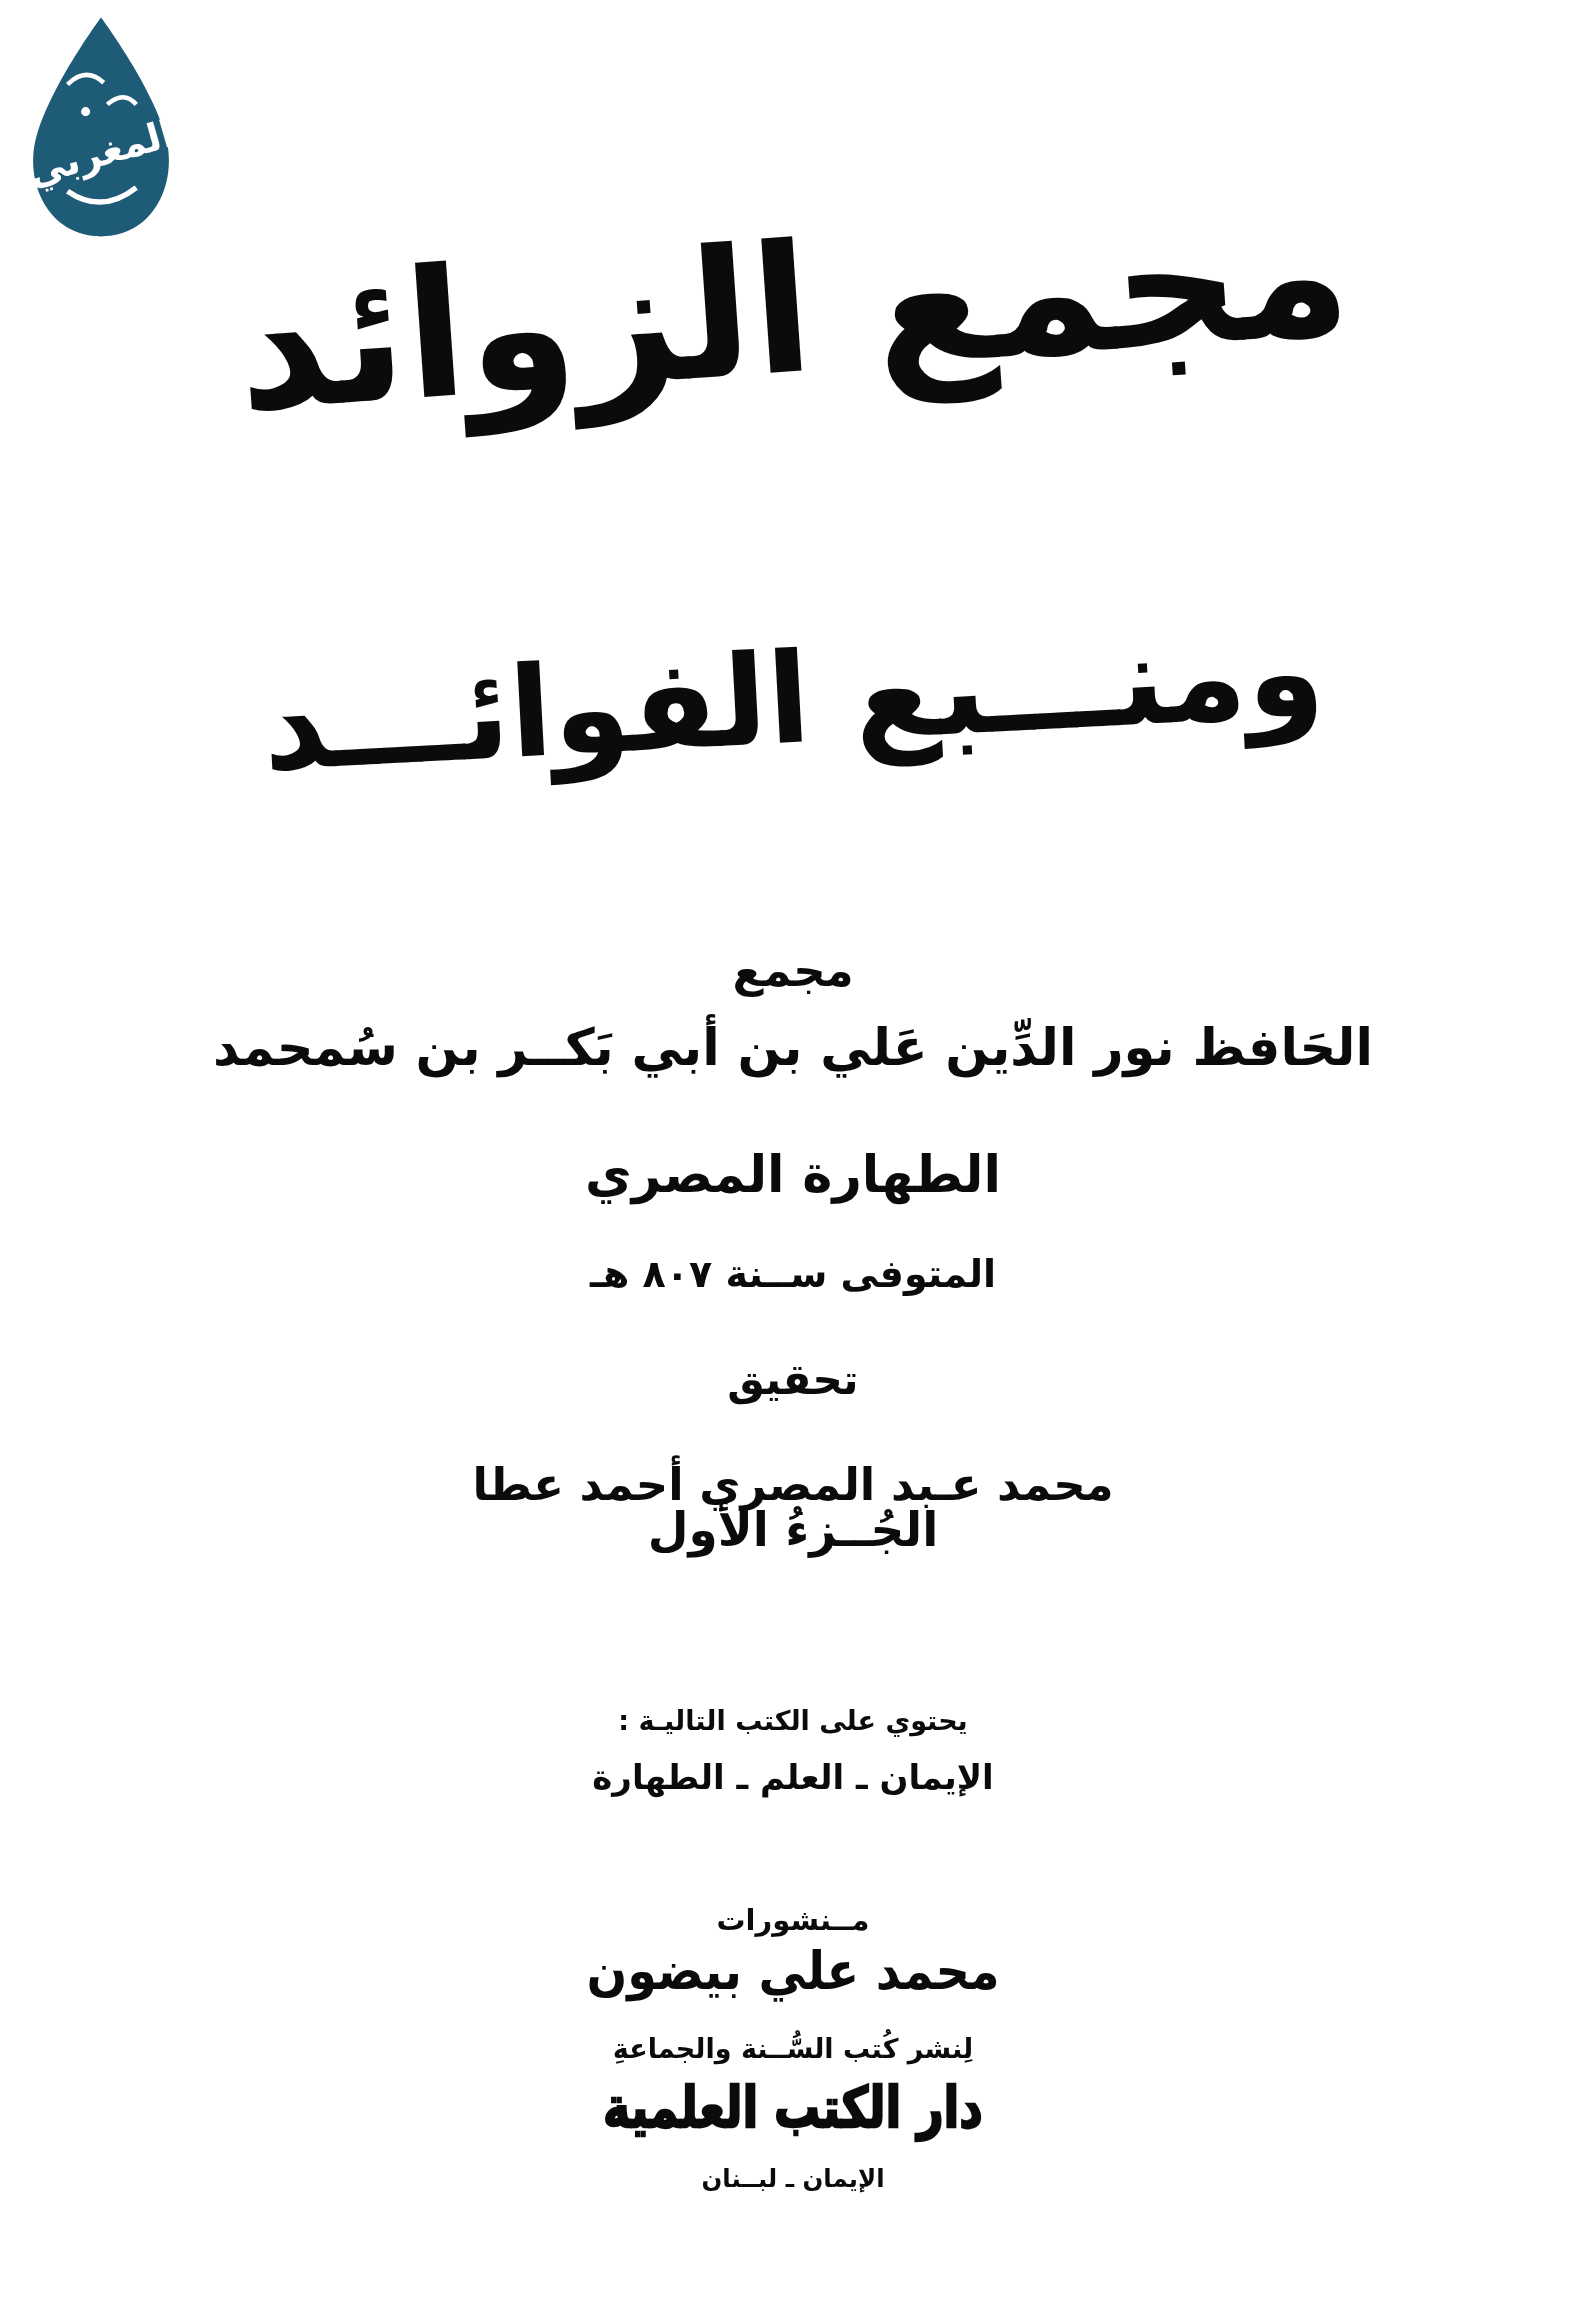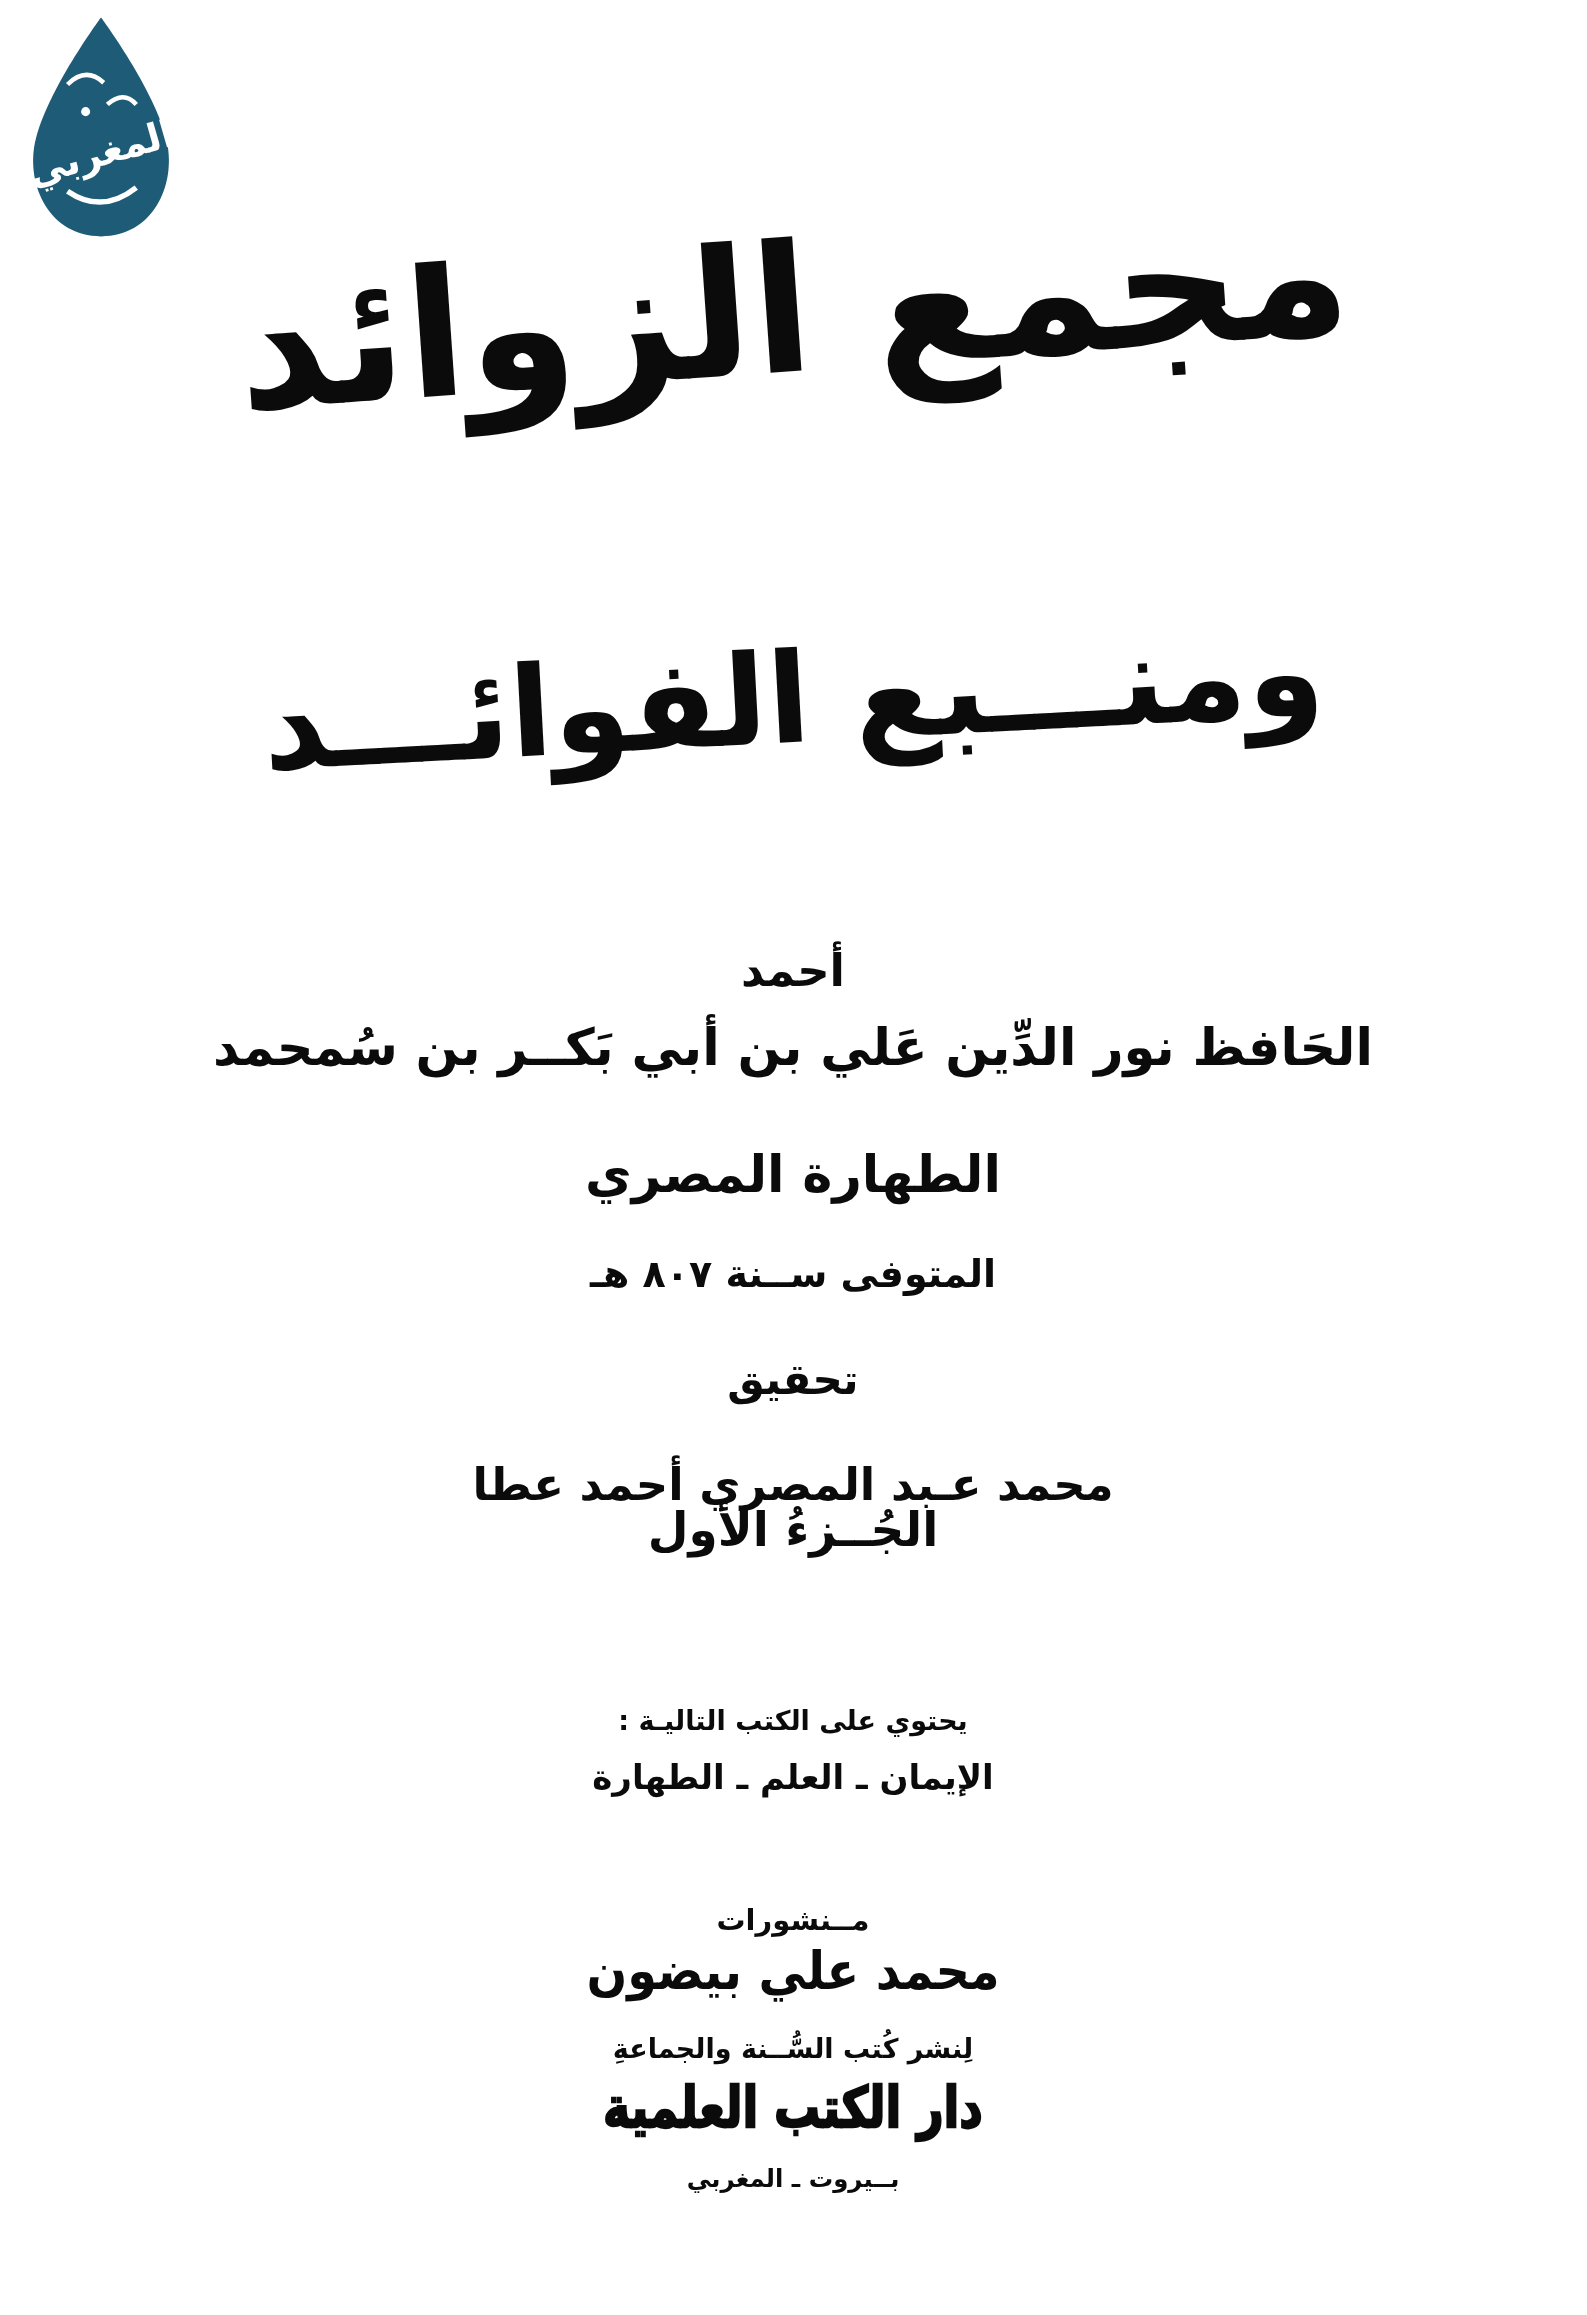--- a/index.html
+++ b/index.html
@@ -81,33 +81,33 @@
       <path d="M102,100 q18,-16 32,0" stroke="#ffffff" stroke-width="5" fill="none"></path>
       <circle cx="78" cy="108" r="5" fill="#ffffff"></circle>
       <text x="95" y="168" text-anchor="middle" font-size="42" font-weight="bold" fill="#ffffff" transform="rotate(-16 95 155)" font-family="DejaVu Sans, sans-serif">المغربي</text>
       <path d="M58,196 q38,26 76,-4" stroke="#ffffff" stroke-width="6" fill="none"></path>
     </svg>
   </div>
 
   <div class="line title-1">مجمع الزوائد</div>
   <div class="line title-2">ومنـــبع الفوائـــد</div>
 
-  <div class="line author-heading">أحمد</div>
+  <div class="line author-heading">مجمع</div>
   <div class="line author-name">الحَافظ نور الدِّين عَلي بن أبي بَكــر بن سُمحمد</div>
   <div class="line author-nisba">الطهارة المصري</div>
   <div class="line author-death">المتوفى ســنة ٨٠٧ هـ</div>
 
   <div class="line editor-heading">تحقيق</div>
   <div class="line editor-name">محمد عـبد المصري أحمد عطا</div>
 
   <div class="line volume-label">الجُــزءُ الأول</div>
 
   <div class="line contents-list">الإيمان ـ العلم ـ الطهارة</div>
   <div class="line contents-intro">يحتوي على الكتب التاليـة :</div>
 
   <div class="line imprint-label">مــنشورات</div>
   <div class="line imprint-person">محمد علي بيضون</div>
   <div class="line imprint-tagline">لِنشر كُتب السُّــنة والجماعةِ</div>
   <div class="line publisher-name">دار الكتب العلمية</div>
-  <div class="line publisher-city">بــيروت ـ المغربي</div>
+  <div class="line publisher-city">الإيمان ـ لبــنان</div>
 
 </div>
 
 
 </body></html>

